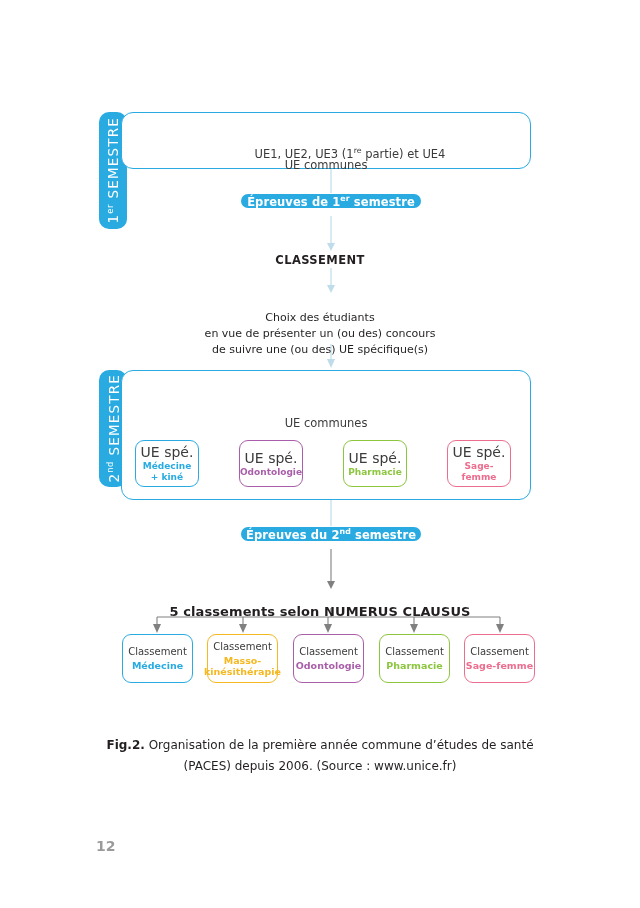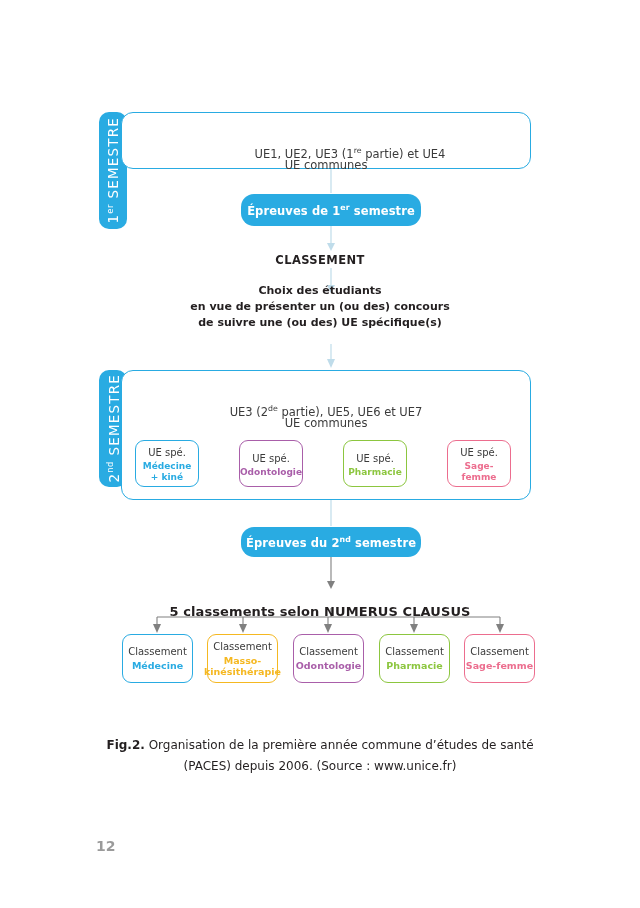--- a/index.html
+++ b/index.html
@@ -85,39 +85,39 @@
     border-radius: 13px;
     color: #ffffff;
     font-size: 11.5px;
     font-weight: bold;
     display: flex;
     align-items: center;
     justify-content: center;
     letter-spacing: .1px;
   }
   .pill sup { font-size: .68em; vertical-align: super; }
-  #pill-s1 { left: 241px; top: 194px; width: 180px; height: 32px; }
-  #pill-s2 { left: 241px; top: 527px; width: 180px; height: 30px; }
+  #pill-s1 { left: 241px; top: 194px; width: 180px; height: 14px; }
+  #pill-s2 { left: 241px; top: 527px; width: 180px; height: 14px; }
 
   
   .center-text {
     position: absolute;
     left: 0; right: 0;
     text-align: center;
   }
   #classement-label {
     top: 253px;
     font-size: 11.5px;
     font-weight: bold;
     letter-spacing: .4px;
   }
   #choix-block {
-    top: 283px;
+    top: 310px;
     font-size: 11px;
-    font-weight: bold;
+    font-weight: normal;
     line-height: 16px;
     color: #231f20;
   }
   #numerus-label {
     top: 592px;
     font-size: 13px;
     font-weight: bold;
     letter-spacing: .1px;
     margin-top: 12px;
   }
@@ -131,21 +131,21 @@
     background: #fff;
     width: 64px;
     height: 47px;
     top: 440px;
     display: flex;
     flex-direction: column;
     align-items: center;
     justify-content: center;
     padding-top: 2px;
   }
-  .ue-spe .t1 { font-size: 10px; color: #3b3b3b; line-height: 13px; }
+  .ue-spe .t1 { font-size: 14px; color: #3b3b3b; line-height: 13px; }
   .ue-spe .t2 {
     font-size: 9px; font-weight: bold; line-height: 11px;
     text-align: center; margin-top: 2px;
   }
 
   
   .clsbox {
     position: absolute;
     box-sizing: border-box;
     border-radius: 9px;
@@ -251,21 +251,20 @@
     <div>en vue de présenter un (ou des) concours</div>
     <div>de suivre une (ou des) UE spécifique(s)</div>
   </div>
 
   <div class="sem-tab" id="sem2-tab">
     <span class="sem-label"><span>2</span><sup>nd</sup><span> SEMESTRE</span></span>
   </div>
 
   <div class="panel" id="sem2-panel">
     <div class="ue-common-title" style="top:13px;">UE communes</div>
-    <div class="ue-common-sub" style="top:33px;"><span>UE3 (2</span><sup>de</sup><span> partie), UE5, UE6 et UE7</span></div>
   </div>
 
   <div id="ue-spe-container">
       <div class="ue-spe" style="left: 135px; border-color: rgb(41, 171, 226);">
         <div class="t1">UE spé.</div>
         <div class="t2" style="color: rgb(41, 171, 226);">Médecine<br>+ kiné</div>
       </div>
       <div class="ue-spe" style="left: 239px; border-color: rgb(169, 94, 169);">
         <div class="t1">UE spé.</div>
         <div class="t2" style="color: rgb(169, 94, 169);">Odontologie</div>

